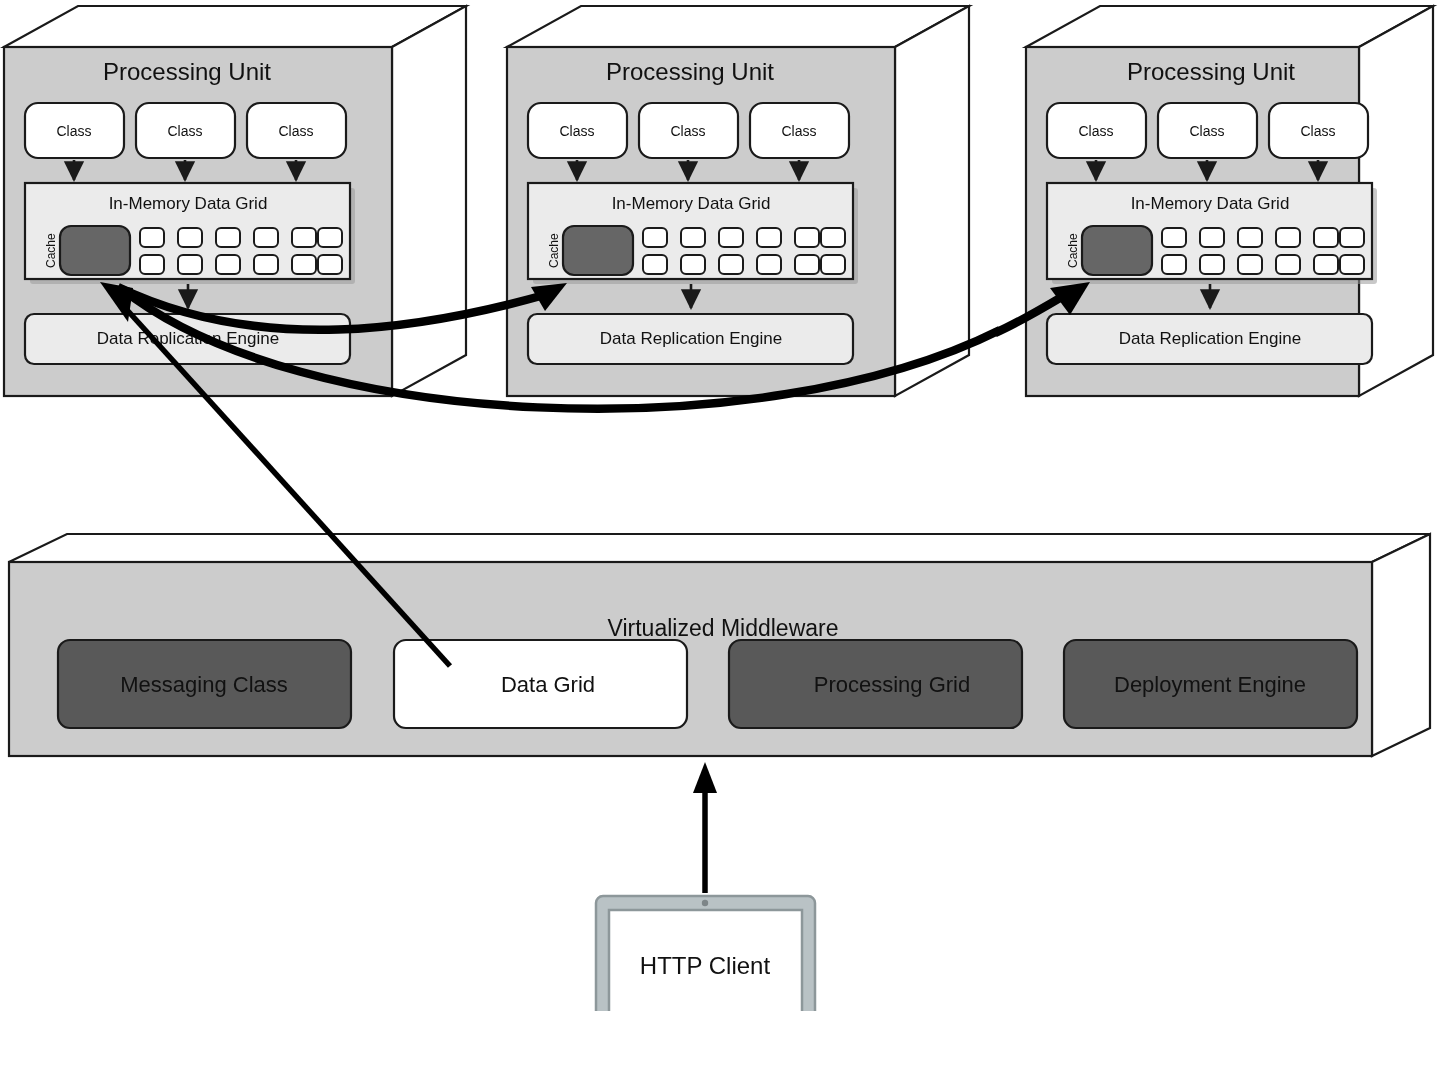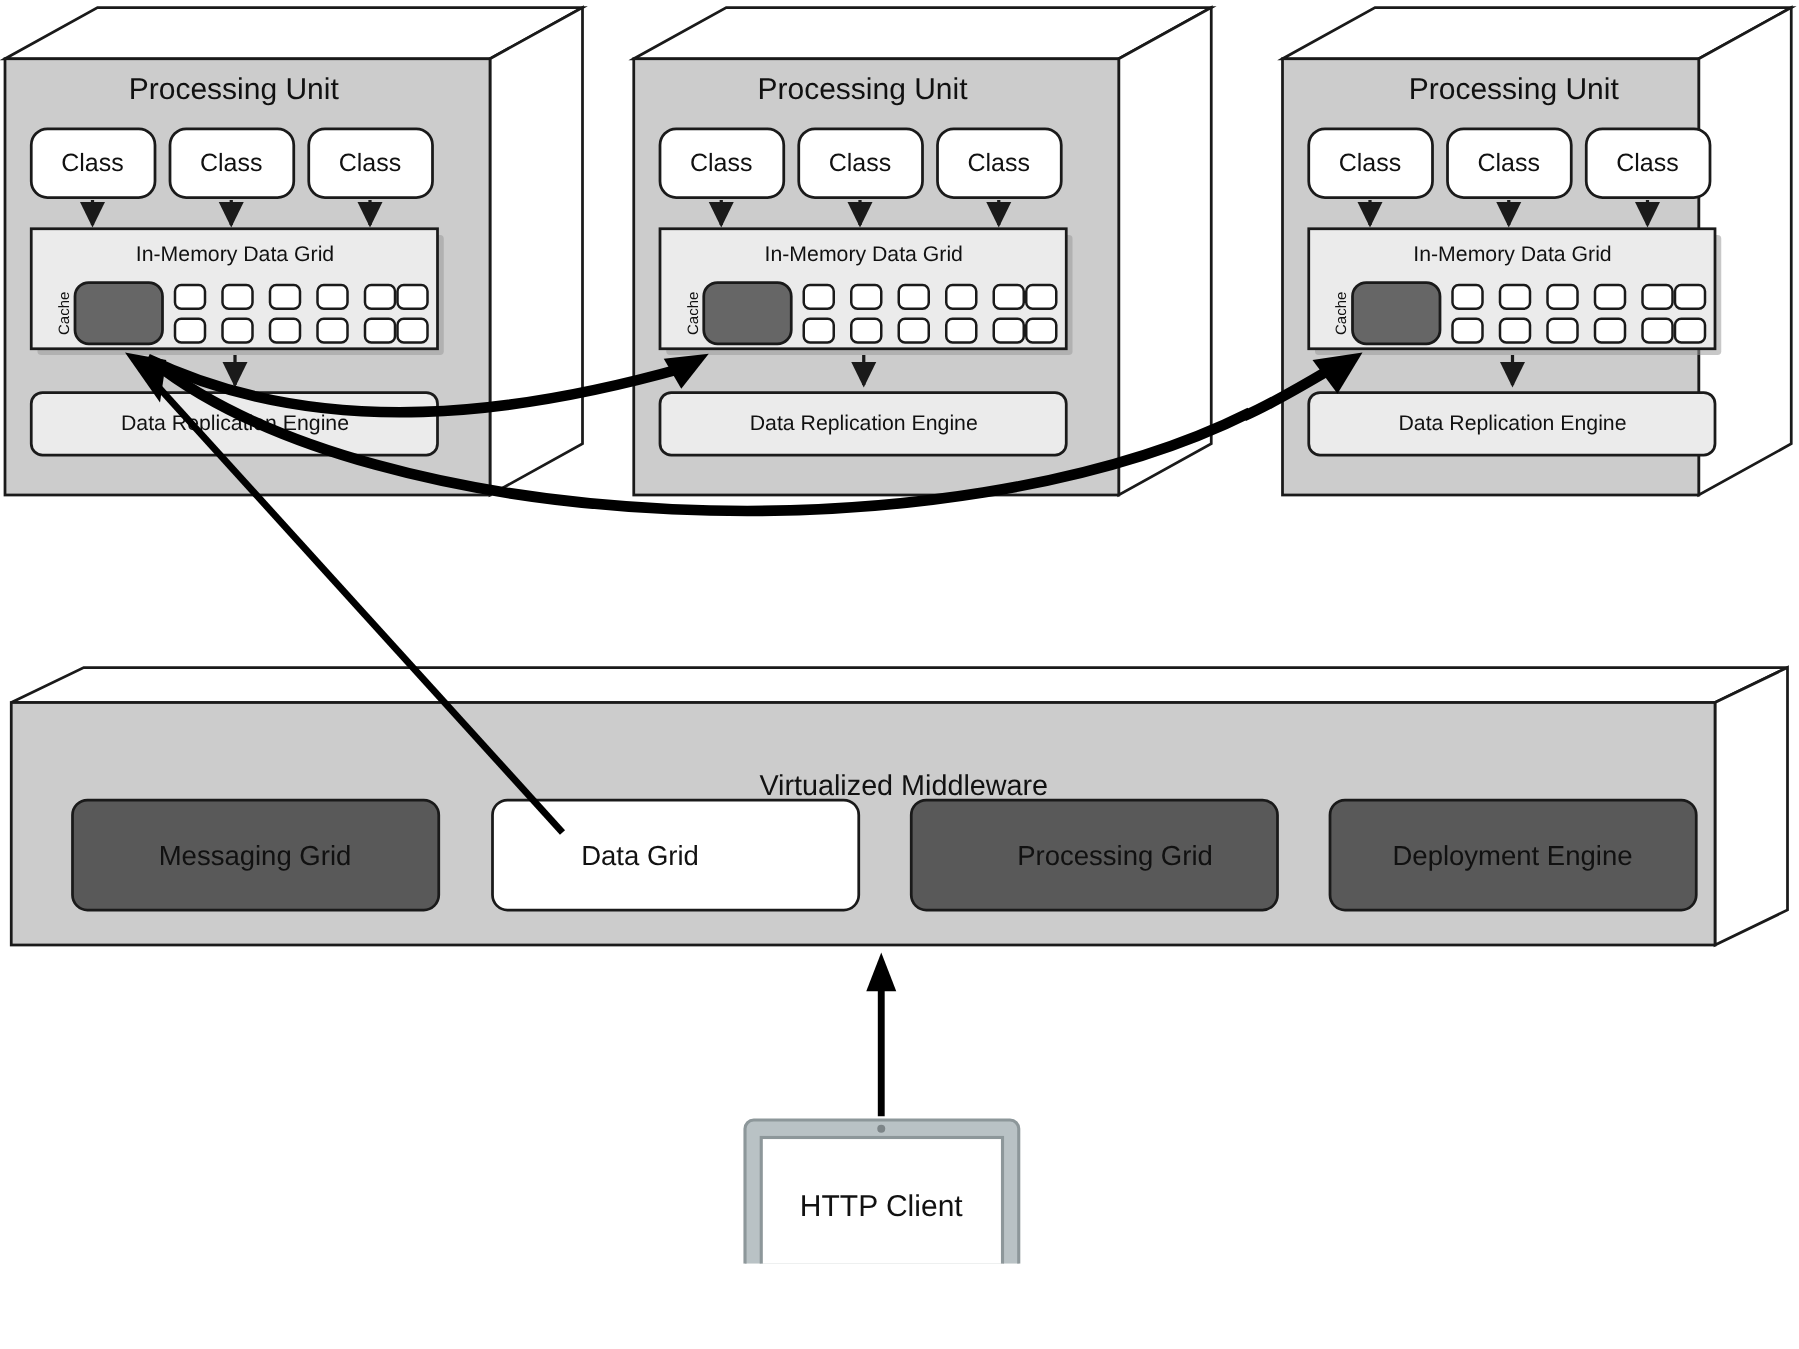--- a/index.html
+++ b/index.html
@@ -54,21 +54,21 @@
     white-space: nowrap;
     font-family: "Liberation Sans", sans-serif;
     pointer-events: none;
   }
   .t-unit-title {
     font-size: 24px;
     text-align: center;
     transform: translateX(-50%);
   }
   .t-class {
-    font-size: 20px;
+    font-size: 14px;
     text-align: center;
     transform: translate(-50%, -50%);
   }
   .t-imdg {
     font-size: 17px;
     text-align: center;
     transform: translateX(-50%);
   }
   .t-cache {
     font-size: 12px;
@@ -262,22 +262,22 @@
 
   <div class="tx t-unit-title" style="left:1211px; top:58px;">Processing Unit</div>
   <div class="tx t-class" style="left:1096px; top:131px;">Class</div>
   <div class="tx t-class" style="left:1207px; top:131px;">Class</div>
   <div class="tx t-class" style="left:1318px; top:131px;">Class</div>
   <div class="tx t-imdg" style="left:1210px; top:194px;">In-Memory Data Grid</div>
   <div class="tx t-cache" style="left:1066px; top:268px;">Cache</div>
   <div class="tx t-dre" style="left:1210px; top:339px;">Data Replication Engine</div>
 
   <div class="tx t-mw-title" style="left:723px; top:591px;margin-top:24px;">Virtualized Middleware</div>
-  <div class="tx t-chip" style="left:204px; top:685px;">Messaging Grid</div>
-  <div class="tx t-chip" style="left:512px; top:685px;">Data Grid</div>
+  <div class="tx t-chip" style="left:204px; top:685px;">Messaging Class</div>
+  <div class="tx t-chip" style="left:548px; top:685px;">Data Grid</div>
   <div class="tx t-chip" style="left:875px; top:685px;margin-left:17px;">Processing Grid</div>
   <div class="tx t-chip" style="left:1210px; top:685px;">Deployment Engine</div>
 
   <div class="tx t-monitor" style="left:705px; top:966px;">HTTP Client</div>
 
   <svg id="svg-arrows" class="layer" viewBox="0 0 1439 1079">
 
     <path class="arrow-thick" d="M 118,287 C 260,355 420,330 548,294"></path>
     <polygon points="567,283 531,287 545,311" fill="#000000"></polygon>
 

